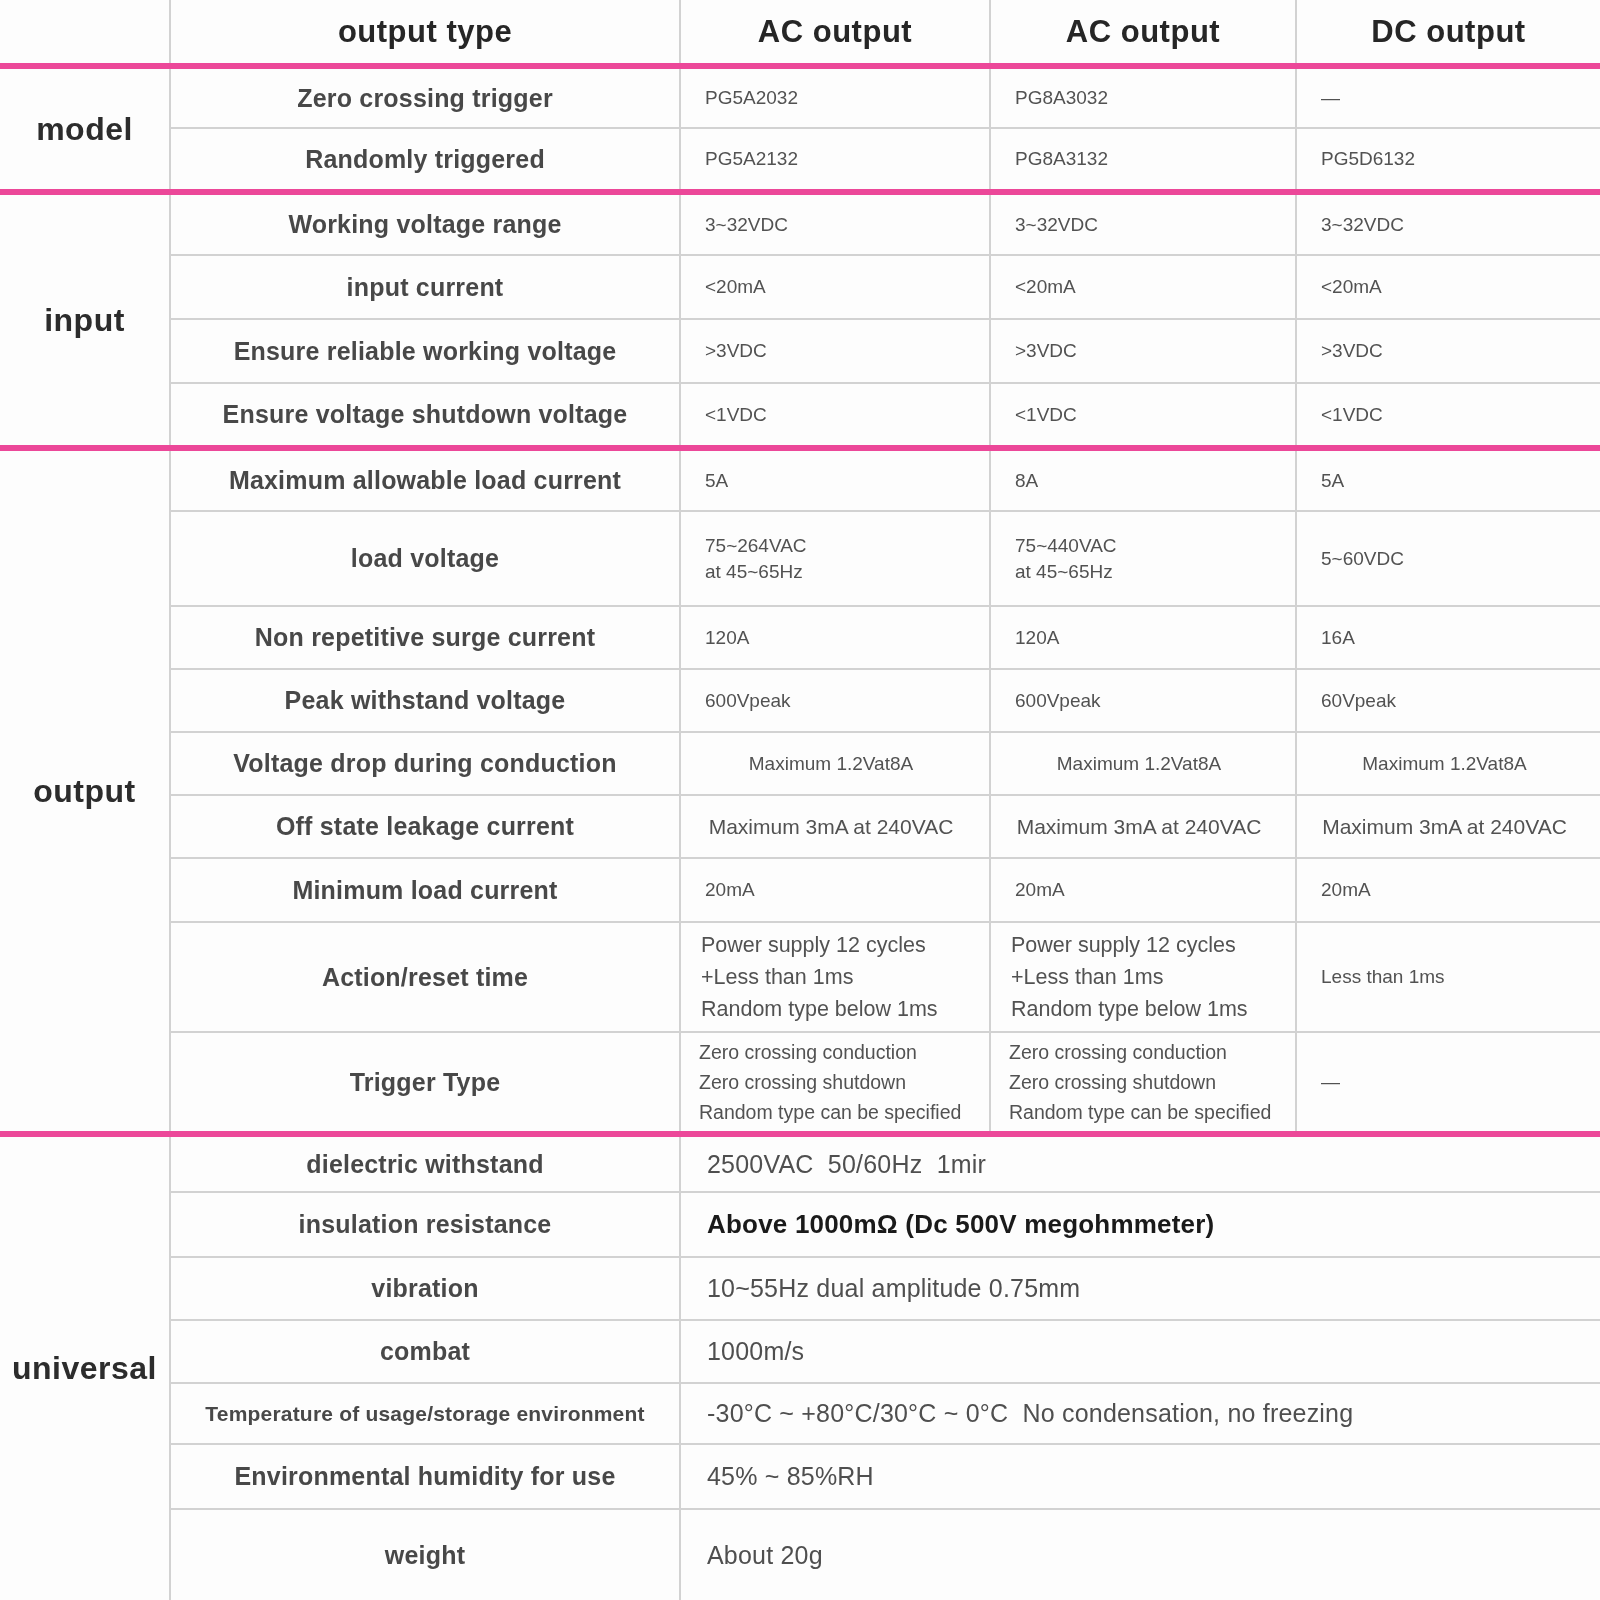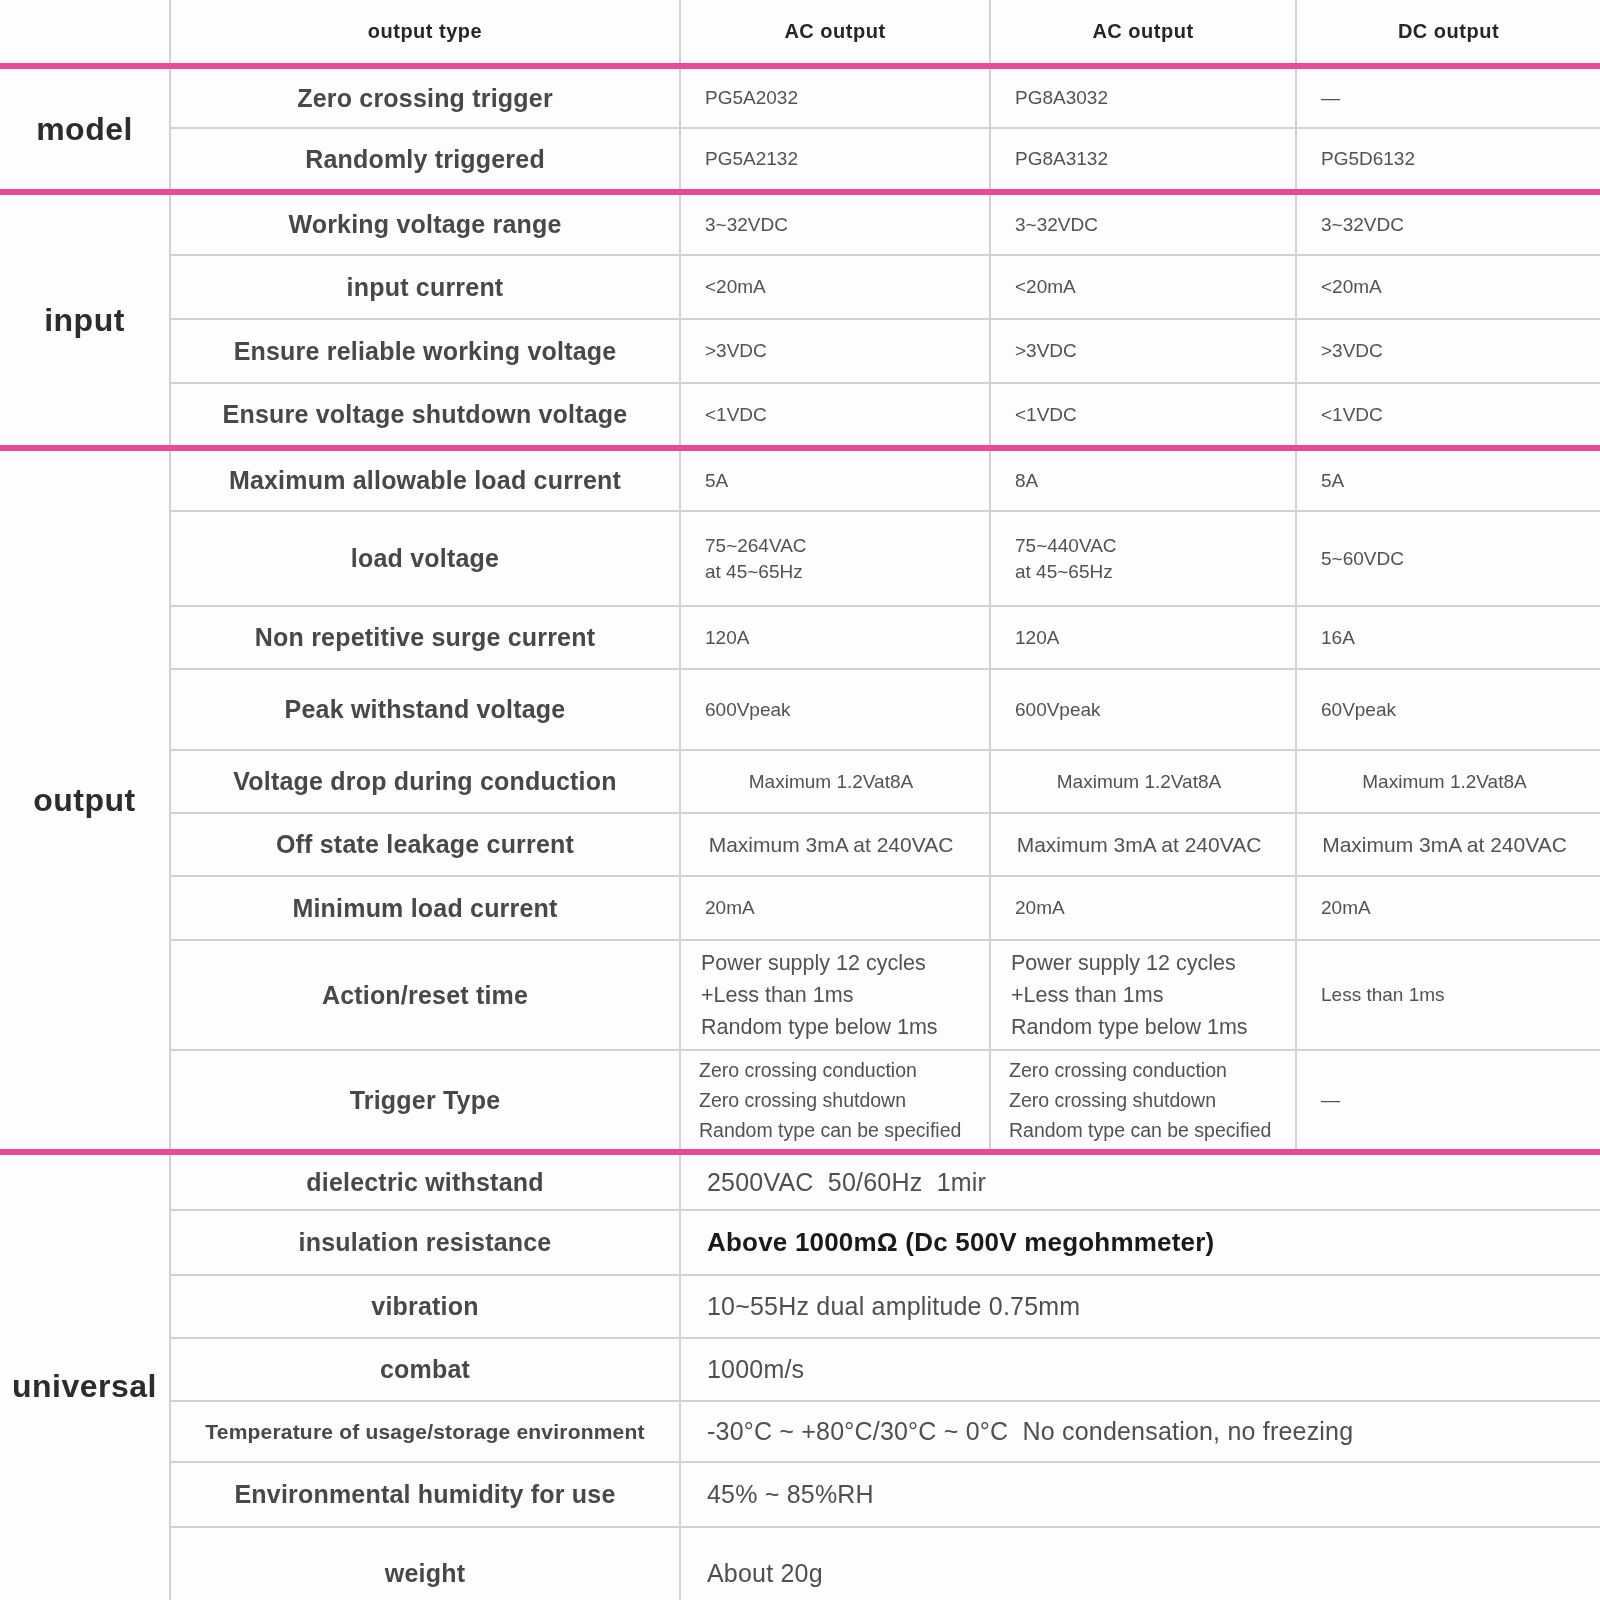--- a/index.html
+++ b/index.html
@@ -21,21 +21,21 @@
   }
   
   tr.sec > td{ border-top:6px solid #ec4899; }
   
   .edge-l{ border-left:0; }
   .edge-r{ border-right:0; }
   .edge-t{ border-top:0; }
   .edge-b{ border-bottom:0; }
 
   .hdr{
-    font-size:20px;font-weight:700;color:#262626;text-align:center;
+    font-size:31px;font-weight:700;color:#262626;text-align:center;
     letter-spacing:0.5px;
   }
   .group{
     font-size:32px;font-weight:600;color:#2c2c2c;text-align:center;
     letter-spacing:0.5px;padding:16px 2px;
   }
   .spec-label{
     font-size:25px;font-weight:600;color:#484848;text-align:center;
     padding:0 10px;letter-spacing:0.2px;
   }
@@ -130,21 +130,21 @@
     <td class="val">75~440VAC
 at 45~65Hz</td>
     <td class="val edge-r">5~60VDC</td>
   </tr>
   <tr style="height:63px">
     <td class="spec-label">Non repetitive surge current</td>
     <td class="val">120A</td>
     <td class="val">120A</td>
     <td class="val edge-r">16A</td>
   </tr>
-  <tr style="height:81px">
+  <tr style="height:63px">
     <td class="spec-label">Peak withstand voltage</td>
     <td class="val">600Vpeak</td>
     <td class="val">600Vpeak</td>
     <td class="val edge-r">60Vpeak</td>
   </tr>
   <tr style="height:63px">
     <td class="spec-label">Voltage drop during conduction</td>
     <td class="val center">Maximum 1.2Vat8A</td>
     <td class="val center">Maximum 1.2Vat8A</td>
     <td class="val center edge-r">Maximum 1.2Vat8A</td>

